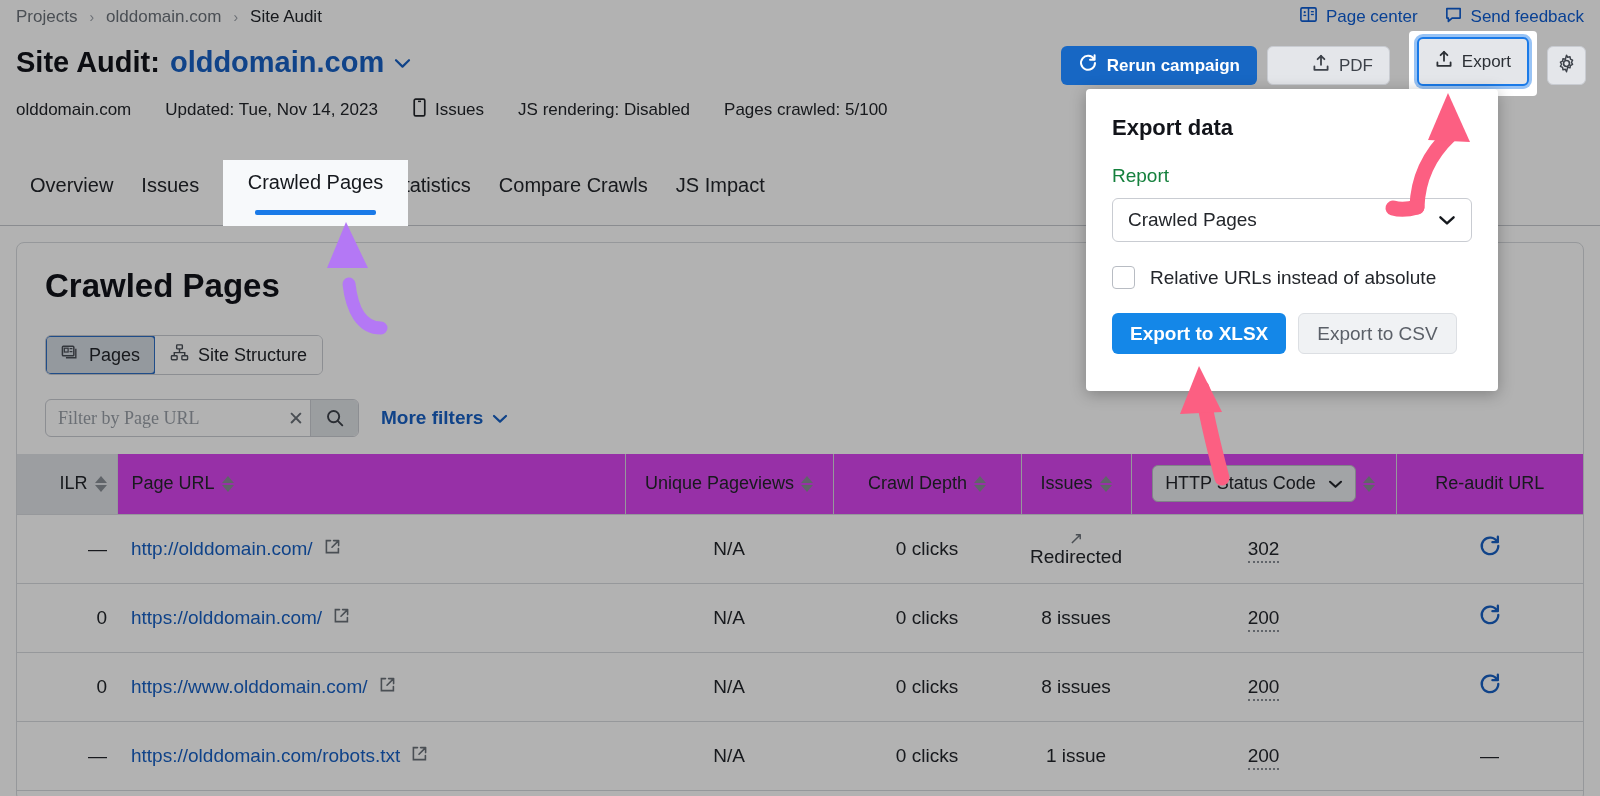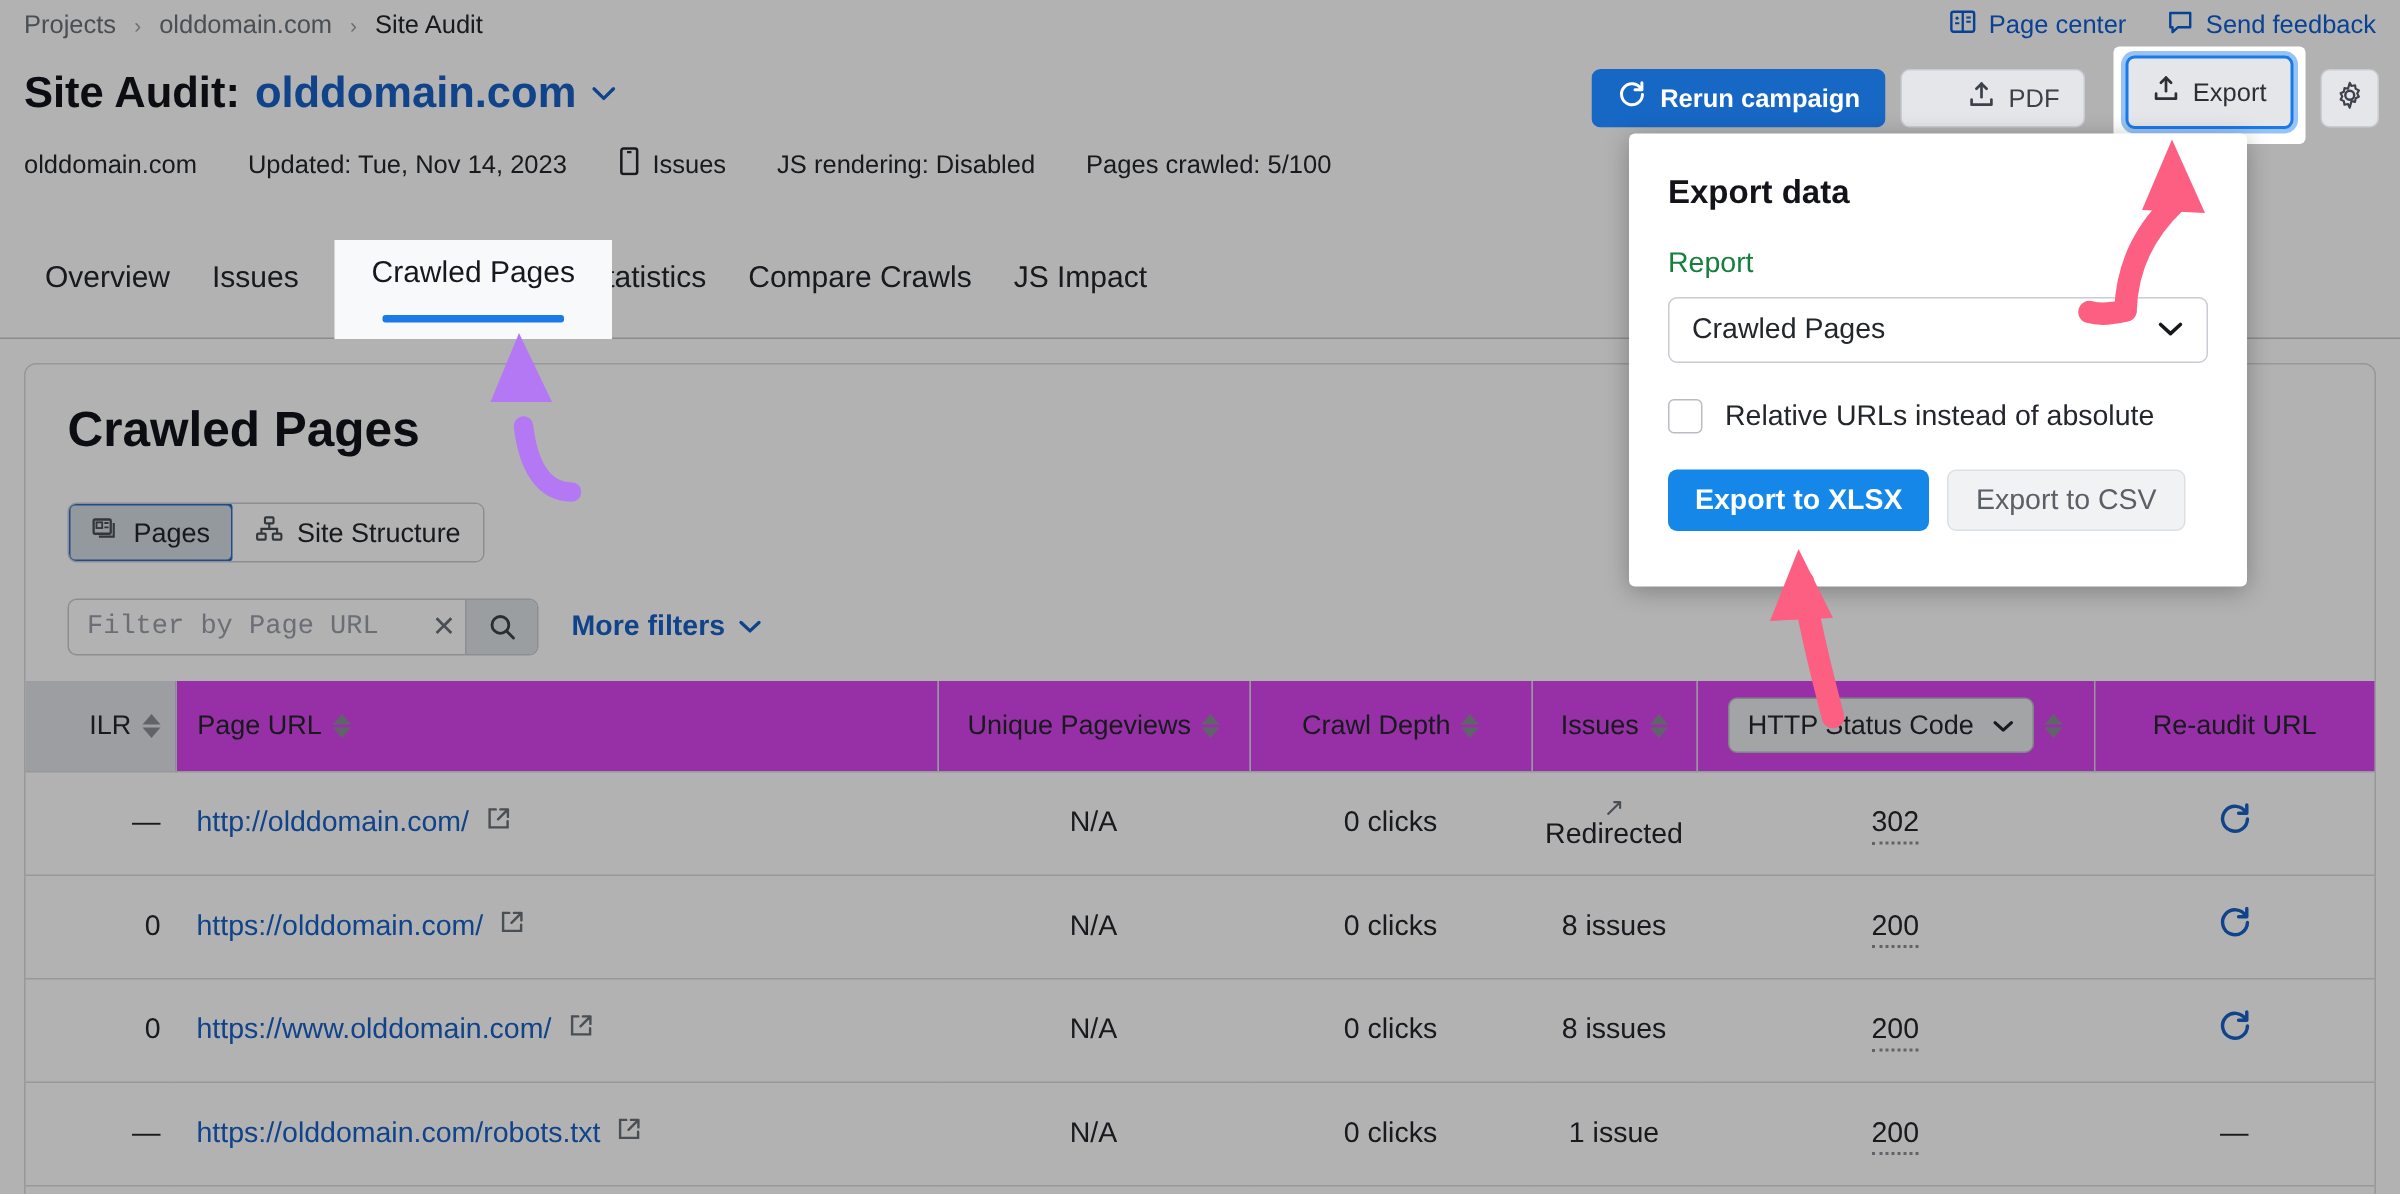--- a/index.html
+++ b/index.html
@@ -151,21 +151,21 @@
     display: flex; align-items: center; gap: 22px;
   }
   .filterbox {
     display: flex; align-items: center;
     height: 38px; border: 1px solid #c9ccd2; border-radius: 6px; overflow: hidden;
     background: #fff;
   }
   .filterbox input {
     width: 236px; height: 100%; border: 0; outline: 0; padding: 0 12px;
     font-size: 18px; color: #b91c1c; background: transparent;
-    font-family: Liberation Mono, monospace;
+    font-family: Liberation Serif, serif;
   }
   .filterbox input::placeholder { color: #9aa0a8; }
   .fx { width: 28px; text-align: center; color: #6b7179; font-size: 19px; cursor: pointer; }
   .fsearch {
     width: 48px; height: 100%; border-left: 1px solid #c9ccd2;
     background: #dfe2e6; display: flex; align-items: center; justify-content: center;
     cursor: pointer;
   }
   .morefilters {
     display: flex; align-items: center; gap: 9px;

